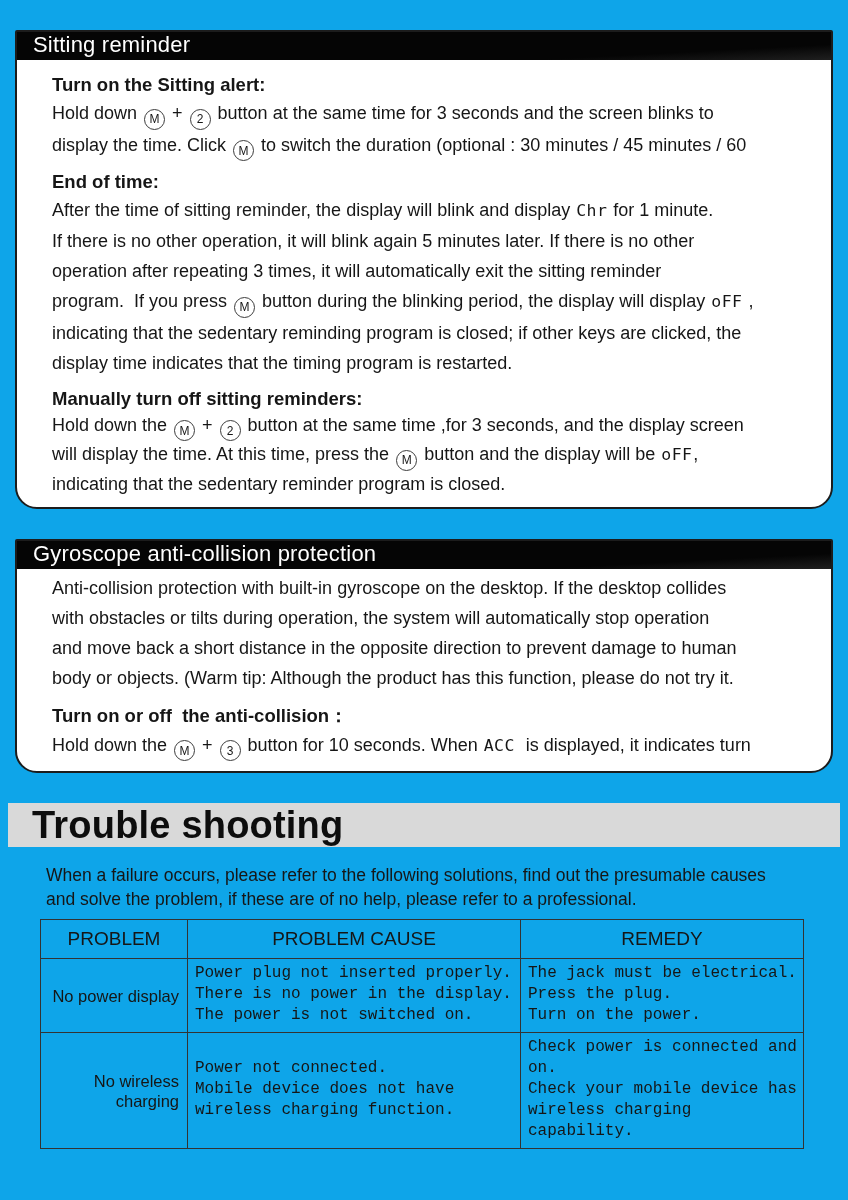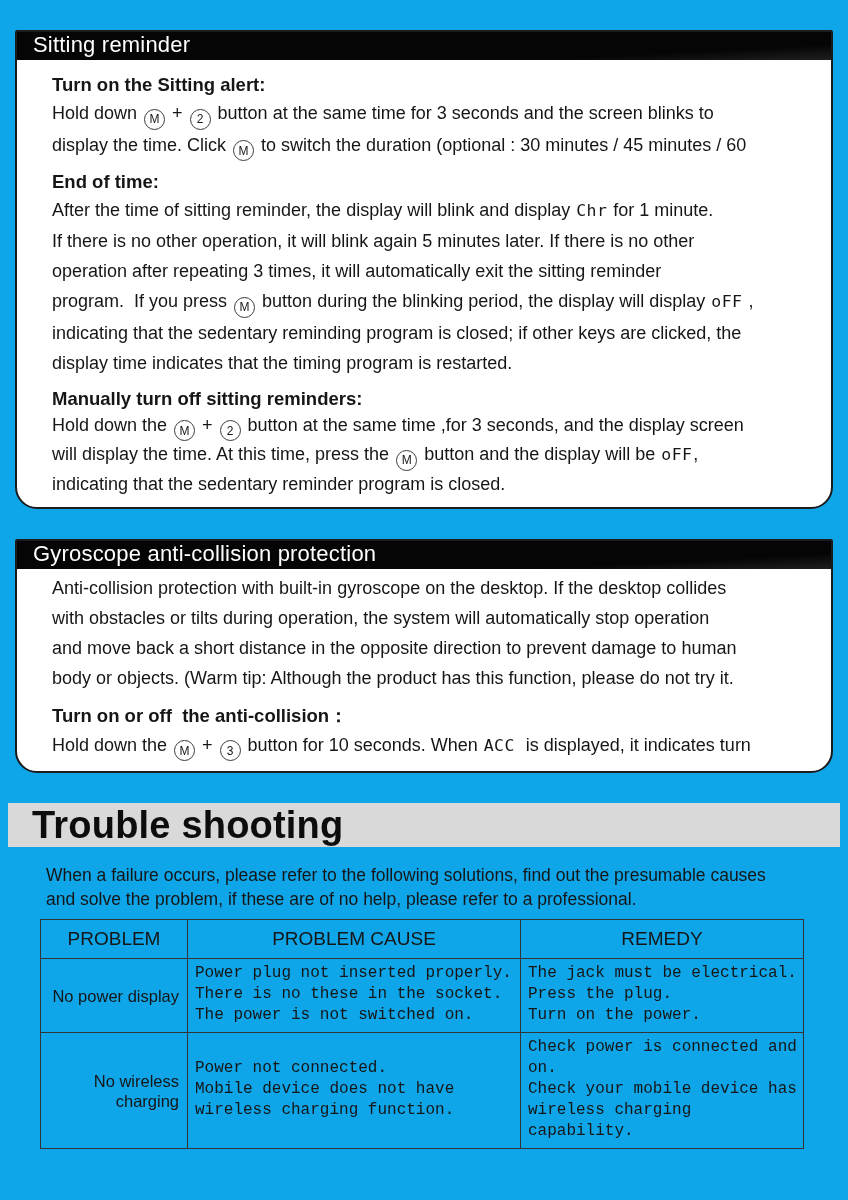--- a/index.html
+++ b/index.html
@@ -118,21 +118,21 @@
         <th>PROBLEM</th>
         <th>PROBLEM CAUSE</th>
         <th>REMEDY</th>
       </tr>
     </thead>
     <tbody id="ts-body">
         <tr>
           <td class="problem-cell">No power display</td>
           <td class="text-cell">
             <div class="cell-line">Power plug not inserted properly.</div>
-            <div class="cell-line">There is no these in the socket.</div>
+            <div class="cell-line">There is no power in the display.</div>
             <div class="cell-line">The power is not switched on.</div>
           </td>
           <td class="text-cell">
             <div class="cell-line">The jack must be electrical.</div>
             <div class="cell-line">Press the plug.</div>
             <div class="cell-line">Turn on the power.</div>
           </td>
         </tr>
         <tr>
           <td class="problem-cell">No wireless charging</td>

